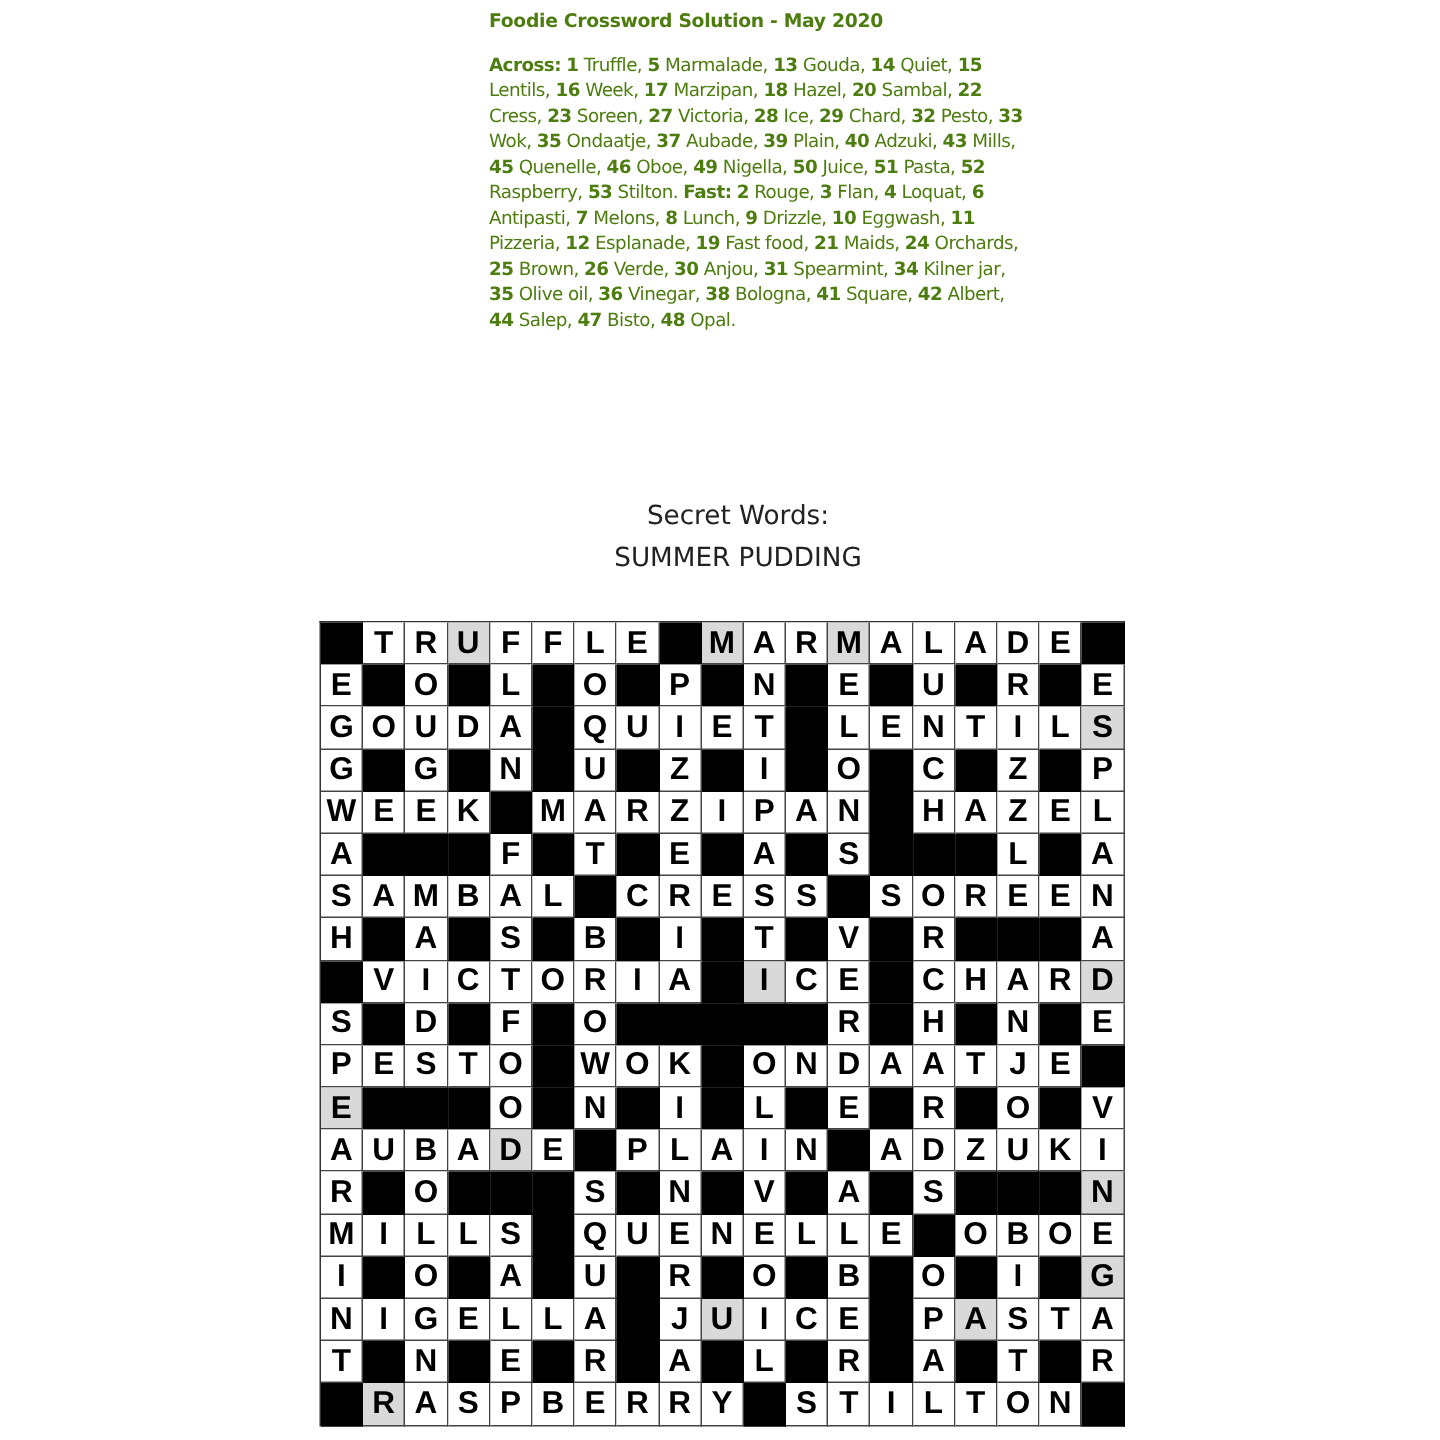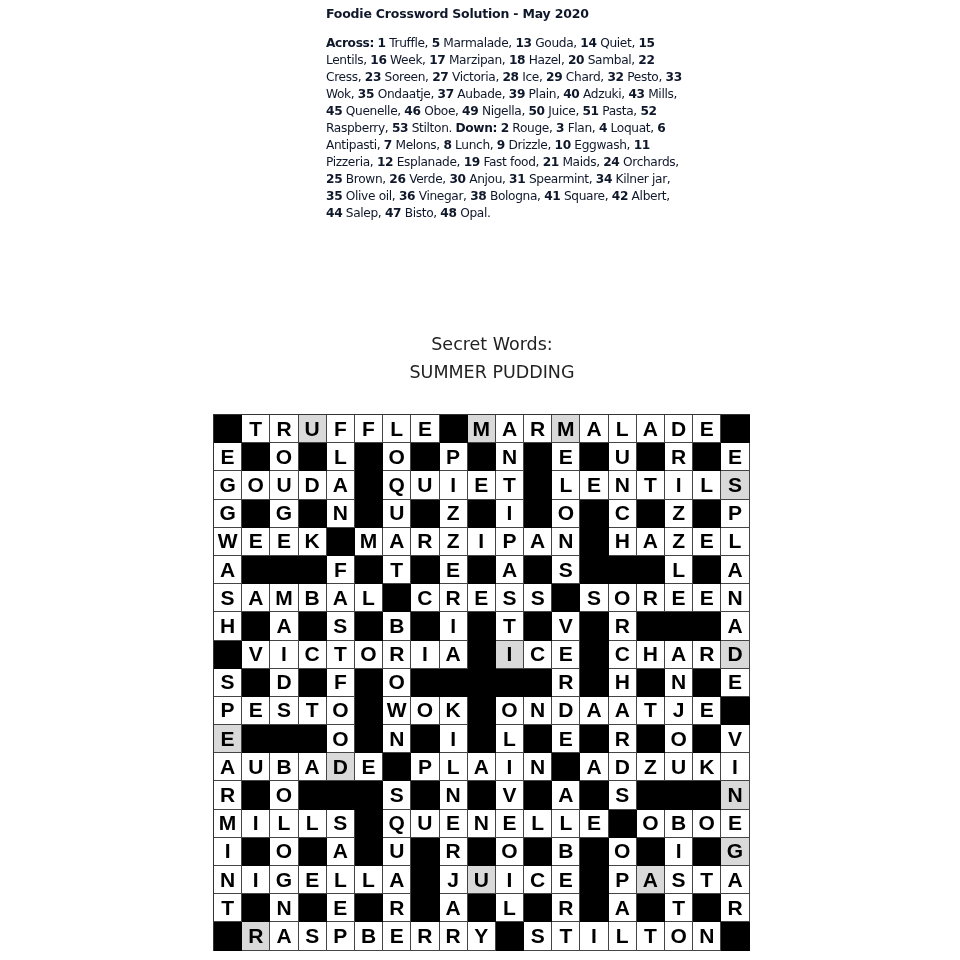--- a/index.html
+++ b/index.html
@@ -1,19 +1,19 @@
 <!DOCTYPE html>
 <html><head>
 <meta charset="utf-8">
 <style>
   html, body { margin: 0; padding: 0; background: #ffffff; }
   body { width: 960px; height: 960px; position: relative; overflow: hidden; }
   .solution {
     position: absolute; left: 326px; top: 6px; width: 360px;
-    font-family: "DejaVu Sans", sans-serif; color: #0f172a;
+    font-family: "DejaVu Sans", sans-serif; color: #4d7c0f;
   }
   .sol-title { font-size: 12.5px; font-weight: bold; margin: 0 0 14px 0; letter-spacing: -0.2px; }
   .sol-body { font-size: 12.2px; line-height: 17px; letter-spacing: -0.35px; }
   .sol-body b { font-weight: bold; }
   .sect-label { font-weight: bold; margin-top: 39px; }
   .secret {
     position: absolute; left: 0; width: 984px; top: 330px; text-align: center;
     font-family: "DejaVu Sans", sans-serif; color: #222; font-size: 17.5px; line-height: 28px;
   }
   .grid {
@@ -31,21 +31,21 @@
   .cell.gray { background: #d9d9d9; }
 </style>
 </head>
 <body>
 
 <div class="solution">
   <div class="sol-title">Foodie Crossword Solution - May 2020</div>
   <div class="sol-body">
     <span class="sect-label">Across:</span>
     <span id="across-list"> <b>1</b><span> Truffle,</span> <b>5</b><span> Marmalade,</span> <b>13</b><span> Gouda,</span> <b>14</b><span> Quiet,</span> <b>15</b><span> Lentils,</span> <b>16</b><span> Week,</span> <b>17</b><span> Marzipan,</span> <b>18</b><span> Hazel,</span> <b>20</b><span> Sambal,</span> <b>22</b><span> Cress,</span> <b>23</b><span> Soreen,</span> <b>27</b><span> Victoria,</span> <b>28</b><span> Ice,</span> <b>29</b><span> Chard,</span> <b>32</b><span> Pesto,</span> <b>33</b><span> Wok,</span> <b>35</b><span> Ondaatje,</span> <b>37</b><span> Aubade,</span> <b>39</b><span> Plain,</span> <b>40</b><span> Adzuki,</span> <b>43</b><span> Mills,</span> <b>45</b><span> Quenelle,</span> <b>46</b><span> Oboe,</span> <b>49</b><span> Nigella,</span> <b>50</b><span> Juice,</span> <b>51</b><span> Pasta,</span> <b>52</b><span> Raspberry,</span> <b>53</b><span> Stilton.</span> </span>
-    <span class="sect-label">Down:</span>
+    <span class="sect-label">Fast:</span>
     <span id="down-list"> <b>2</b><span> Rouge,</span> <b>3</b><span> Flan,</span> <b>4</b><span> Loquat,</span> <b>6</b><span> Antipasti,</span> <b>7</b><span> Melons,</span> <b>8</b><span> Lunch,</span> <b>9</b><span> Drizzle,</span> <b>10</b><span> Eggwash,</span> <b>11</b><span> Pizzeria,</span> <b>12</b><span> Esplanade,</span> <b>19</b><span> Fast food,</span> <b>21</b><span> Maids,</span> <b>24</b><span> Orchards,</span> <b>25</b><span> Brown,</span> <b>26</b><span> Verde,</span> <b>30</b><span> Anjou,</span> <b>31</b><span> Spearmint,</span> <b>34</b><span> Kilner jar,</span> <b>35</b><span> Olive oil,</span> <b>36</b><span> Vinegar,</span> <b>38</b><span> Bologna,</span> <b>41</b><span> Square,</span> <b>42</b><span> Albert,</span> <b>44</b><span> Salep,</span> <b>47</b><span> Bisto,</span> <b>48</b><span> Opal.</span> </span>
   </div>
 </div>
 
 <div class="secret">
   <div>Secret Words:</div>
   <div>SUMMER PUDDING</div>
 </div>
 
 <div class="grid" id="grid">

